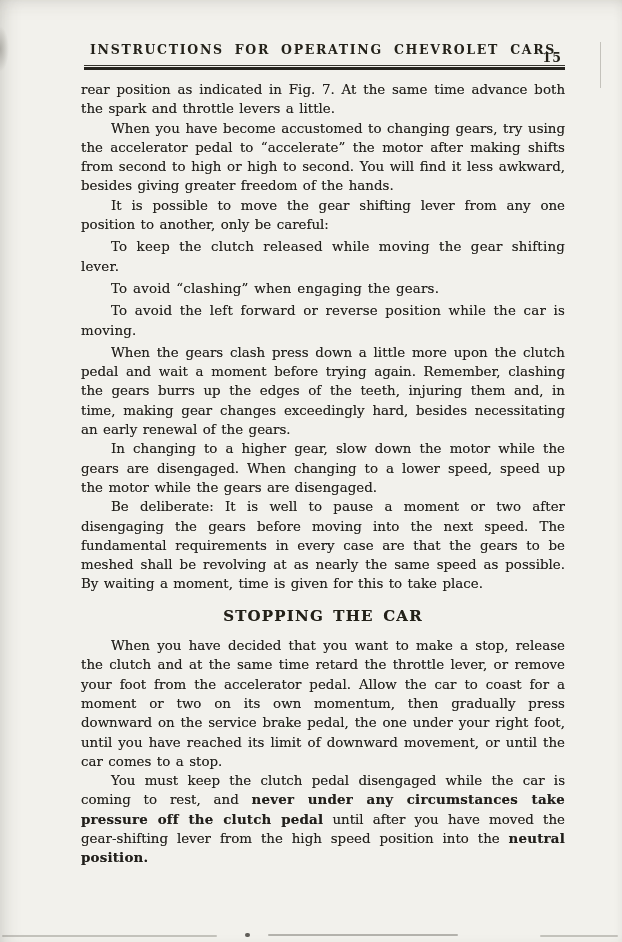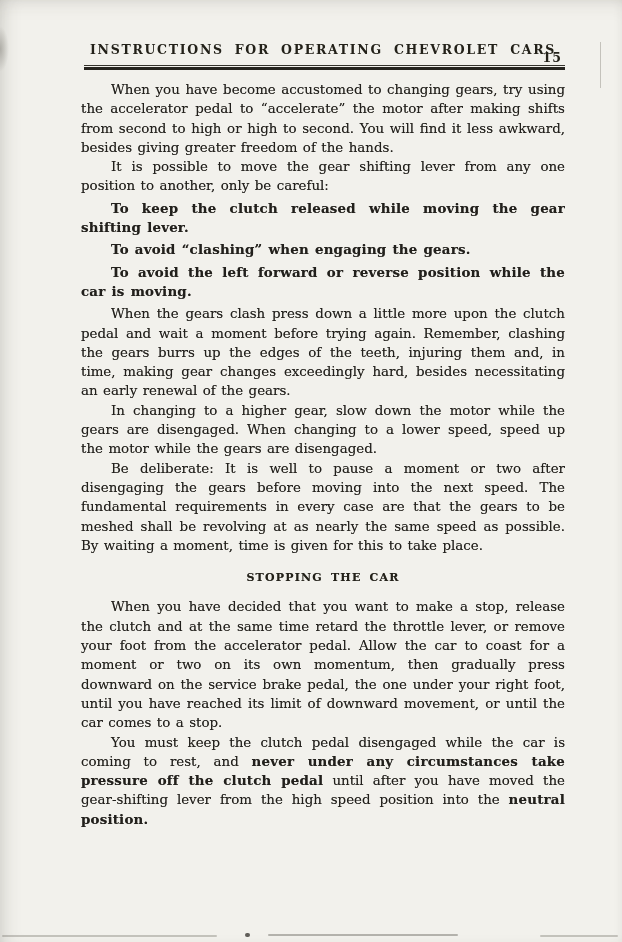--- a/index.html
+++ b/index.html
@@ -46,25 +46,25 @@
     margin:9px 57px 0 81px;
     font-size:13.4px;
     line-height:19.3px;
     text-align:justify;
     word-spacing:1.2px;
     color:#22201c;
     text-shadow:0 0 .4px rgba(20,18,14,.45);
   }
   .para{margin:0;text-indent:30px;}
   .para.noindent{text-indent:0;}
-  .para.bold{font-weight:bold;margin:3px 0;letter-spacing:.2px;}
+  .para.bold{font-weight:normal;margin:3px 0;letter-spacing:.2px;}
   .section-heading{
     margin:13px 0 10px 0;
     text-align:center;
-    font-size:11px;
+    font-size:15px;
     font-weight:bold;
     letter-spacing:1.2px;
     word-spacing:3px;
     color:#232119;
   }
   .bold-inline{font-weight:bold;letter-spacing:.2px;}
   
   .smudge-left{
     position:absolute;left:0;top:26px;width:9px;height:46px;
     background:radial-gradient(ellipse at left center,rgba(120,118,110,.45),rgba(120,118,110,0) 70%);
@@ -91,20 +91,21 @@
   <div class="line-right"></div>
 
   <div class="header">
     <div class="header-title">INSTRUCTIONS FOR OPERATING CHEVROLET CARS</div>
     <div class="page-number">15</div>
   </div>
 
   <div class="header-rule"></div>
 
   <div class="body-col">
+    <p class="para noindent">rear position as indicated in Fig. 7.  At the same time advance both the spark and throttle levers a little.</p>
     <p class="para">When you have become accustomed to changing gears, try using the accelerator pedal to “accelerate” the motor after making shifts from second to high or high to second.  You will find it less awkward, besides giving greater freedom of the hands.</p>
     <p class="para">It is possible to move the gear shifting lever from any one position to another, only be careful:</p>
     <p class="para bold">To keep the clutch released while moving the gear shifting lever.</p>
     <p class="para bold">To avoid “clashing” when engaging the gears.</p>
     <p class="para bold">To avoid the left forward or reverse position while the car is moving.</p>
     <p class="para">When the gears clash press down a little more upon the clutch pedal and wait a moment before trying again.  Remember, clashing the gears burrs up the edges of the teeth, injuring them and, in time, making gear changes exceedingly hard, besides necessitating an early renewal of the gears.</p>
     <p class="para">In changing to a higher gear, slow down the motor while the gears are disengaged.  When changing to a lower speed, speed up the motor while the gears are disengaged.</p>
     <p class="para">Be deliberate:  It is well to pause a moment or two after disengaging the gears before moving into the next speed.  The fundamental requirements in every case are that the gears to be meshed shall be revolving at as nearly the same speed as possible.  By waiting a moment, time is given for this to take place.</p>
 
     <h2 class="section-heading">STOPPING THE CAR</h2>

